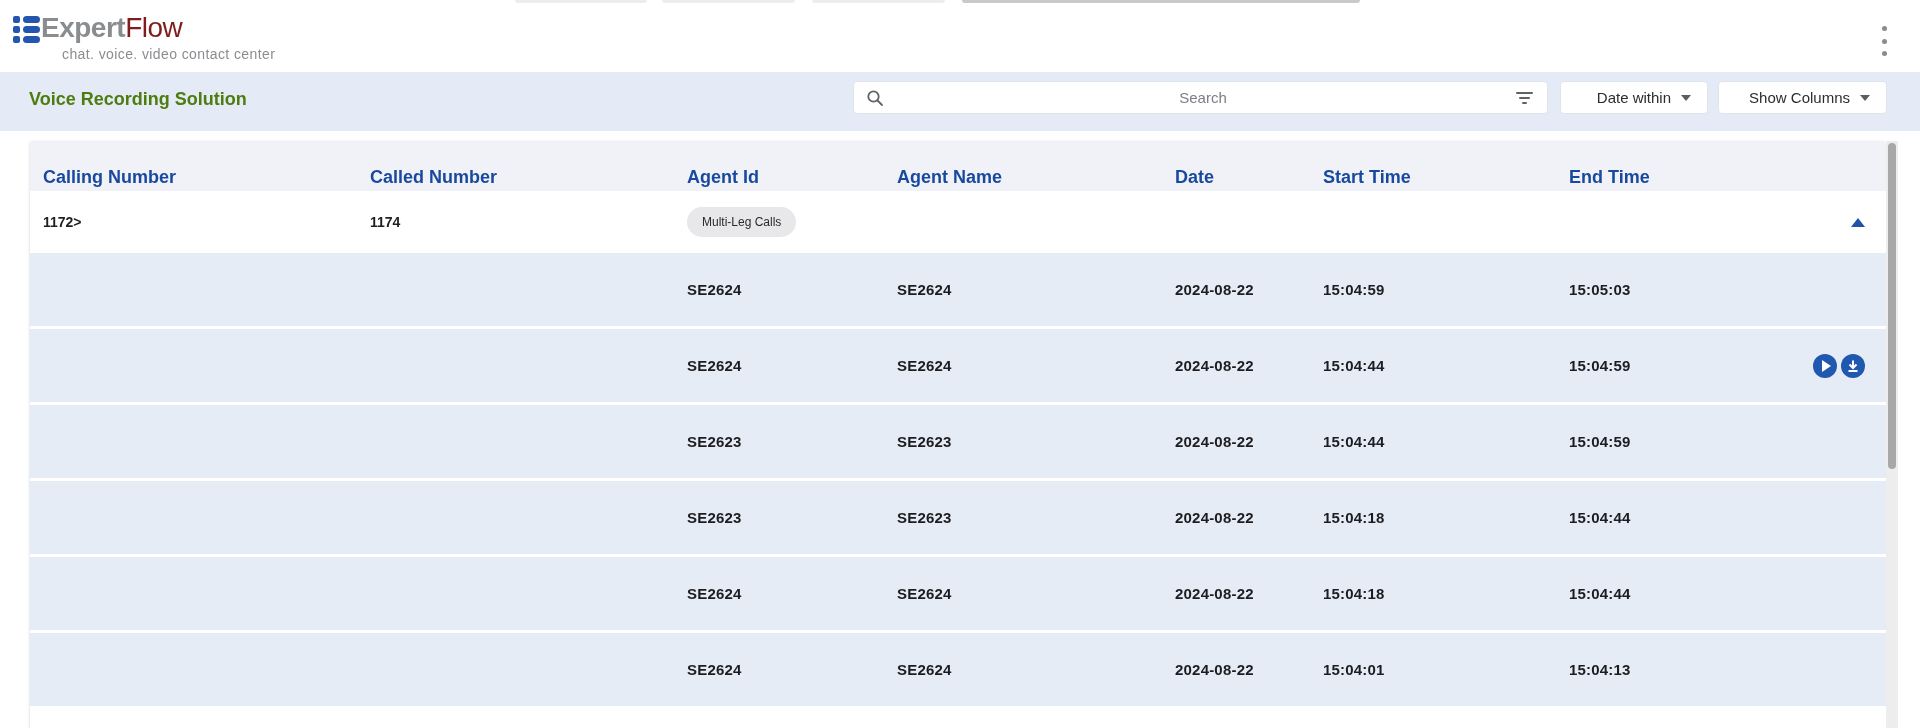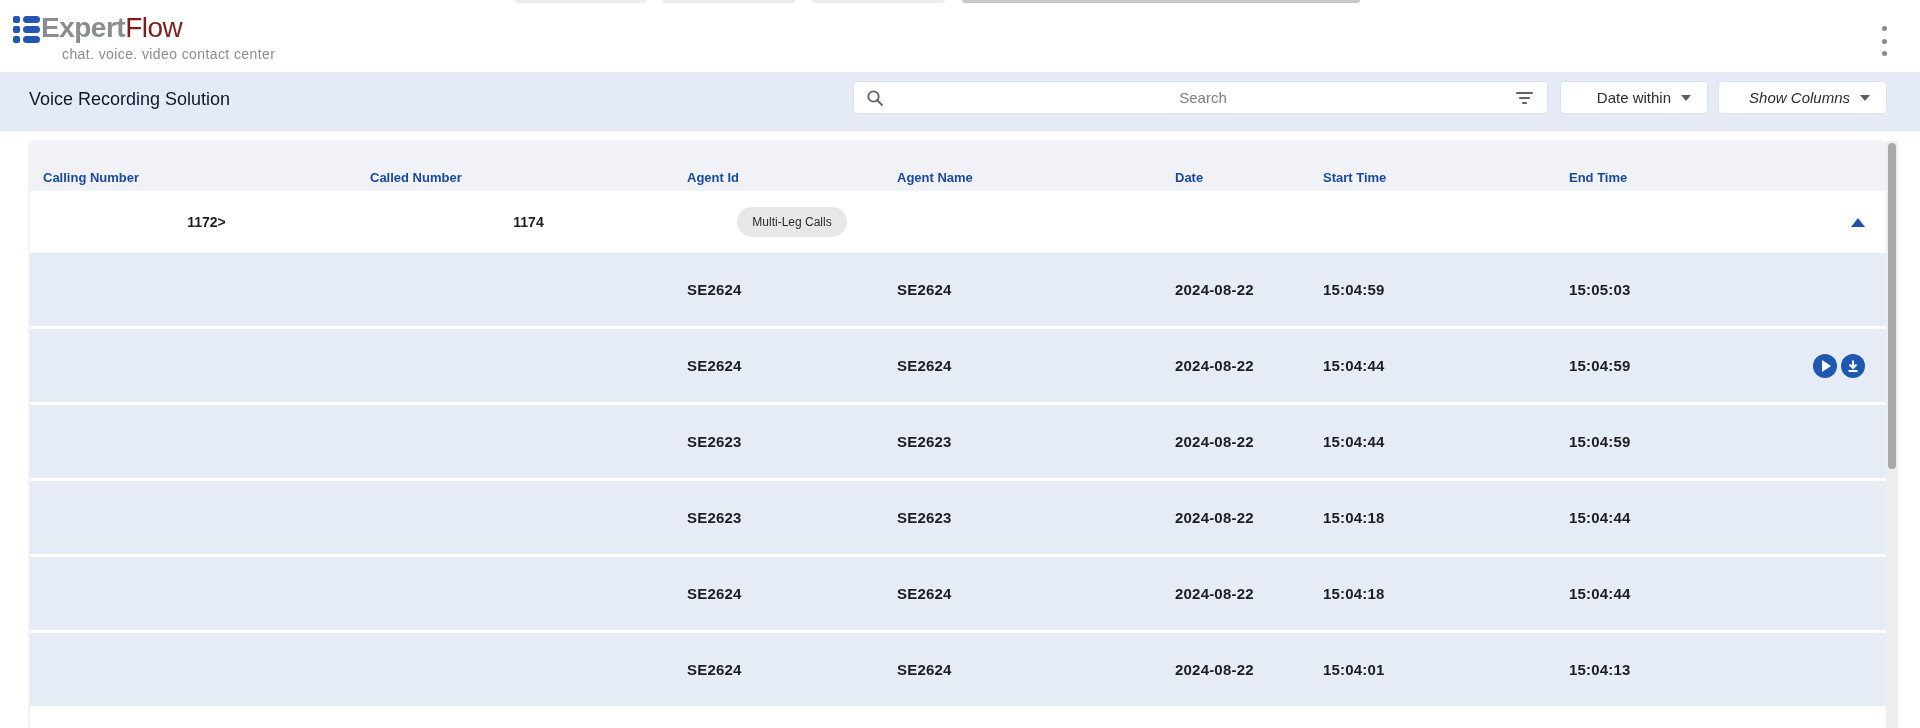--- a/index.html
+++ b/index.html
@@ -26,49 +26,49 @@
   .logo-tagline { position:absolute; left:49px; top:34px; font-size:14px; color:#8a8d90;
                   letter-spacing:0.4px; white-space:nowrap; }
 
   
   .kebab { position:absolute; left:1876px; top:25px; width:16px; height:32px; cursor:pointer;
            display:flex; flex-direction:column; align-items:center; justify-content:space-between; padding:1px 0; }
   .kebab .kdot { width:5px; height:5px; border-radius:50%; background:#8b8b8b; }
 
   
   .header-bar { position:absolute; left:0; top:72px; width:1920px; height:59px; background:#e4ebf6; }
-  .page-title { position:absolute; left:29px; top:17px; font-size:18px; font-weight:400; color:#0f172a; }
+  .page-title { position:absolute; left:29px; top:17px; font-size:18px; font-weight:700; color:#4d7c0f; }
 
   .search-box { position:absolute; left:853px; top:9px; width:695px; height:33px; background:#fff;
                 border:1px solid #dfe3ea; border-radius:4px; display:flex; align-items:center; padding:0 12px; }
   .search-box svg.mag { flex:0 0 auto; margin-right:8px; }
   .search-input { flex:1 1 auto; border:none; outline:none; font-size:15px; color:#333;
                   font-family:"Liberation Sans", sans-serif; background:transparent;text-align:center; }
   .search-input::placeholder { color:#7b7f85; }
   .filter-icon { flex:0 0 auto; display:flex; flex-direction:column; align-items:center; gap:3px; cursor:pointer; padding:4px 2px; }
   .filter-icon i { display:block; height:2px; background:#5f6368; border-radius:1px; }
   .filter-icon i:nth-child(1){ width:17px; } .filter-icon i:nth-child(2){ width:11px; } .filter-icon i:nth-child(3){ width:5px; }
 
   .select-btn { position:absolute; top:9px; height:33px; background:#fff; border:1px solid #dfe3ea;
                 border-radius:4px; display:flex; align-items:center; justify-content:flex-end;
                 padding:0 16px; font-size:15px; color:#2b2d30; cursor:pointer; }
   .select-btn.date-within { left:1560px; width:148px; }
-  .select-btn.show-columns { left:1718px; width:169px;font-style:italic; }
+  .select-btn.show-columns { left:1718px; width:169px; }
   .caret { width:0; height:0; border-left:5px solid transparent; border-right:5px solid transparent;
            border-top:6px solid #5a5d61; margin-left:10px; }
 
   
   .table-card { position:absolute; left:30px; top:141px; width:1856px; height:587px; background:#fff;
                 border-radius:4px 4px 0 0; box-shadow:0 1px 3px rgba(60,64,67,0.25); overflow:hidden; }
   .grid-row { display:grid; grid-template-columns:327px 317px 210px 278px 148px 246px auto;
               align-items:center; padding-left:13px; position:relative; }
   .thead { height:50px; background:#f0f2f7; }
-  .thead .hcell { font-size:13px; font-weight:700; color:#19499e;margin-top:23px; }
-
-  .group-row { height:62px; background:#ffffff; cursor:pointer;text-align:center; }
+  .thead .hcell { font-size:18px; font-weight:700; color:#19499e;margin-top:23px; }
+
+  .group-row { height:62px; background:#ffffff; cursor:pointer; }
   .group-row .gval { font-size:14px; font-weight:700; color:#1f1f23; }
   .chip { display:inline-flex; align-items:center; height:30px; padding:0 15px; background:#e8e8eb;
           border-radius:15px; font-size:12px; font-weight:500; color:#2a2a2e; justify-self:start; }
   .collapse-btn { position:absolute; right:20px; top:50%; transform:translateY(-50%); width:16px; height:16px;
                   display:flex; align-items:center; justify-content:center; background:none; border:none; cursor:pointer; }
   .tri-up { width:0; height:0; border-left:7px solid transparent; border-right:7px solid transparent;
             border-bottom:9px solid #2052a8; }
 
   .data-row { height:73px; background:#e5ecf5; margin-bottom:3px; }
   .data-row .cell { font-size:15px; font-weight:700; color:#1d1d21; letter-spacing:0.2px; }

